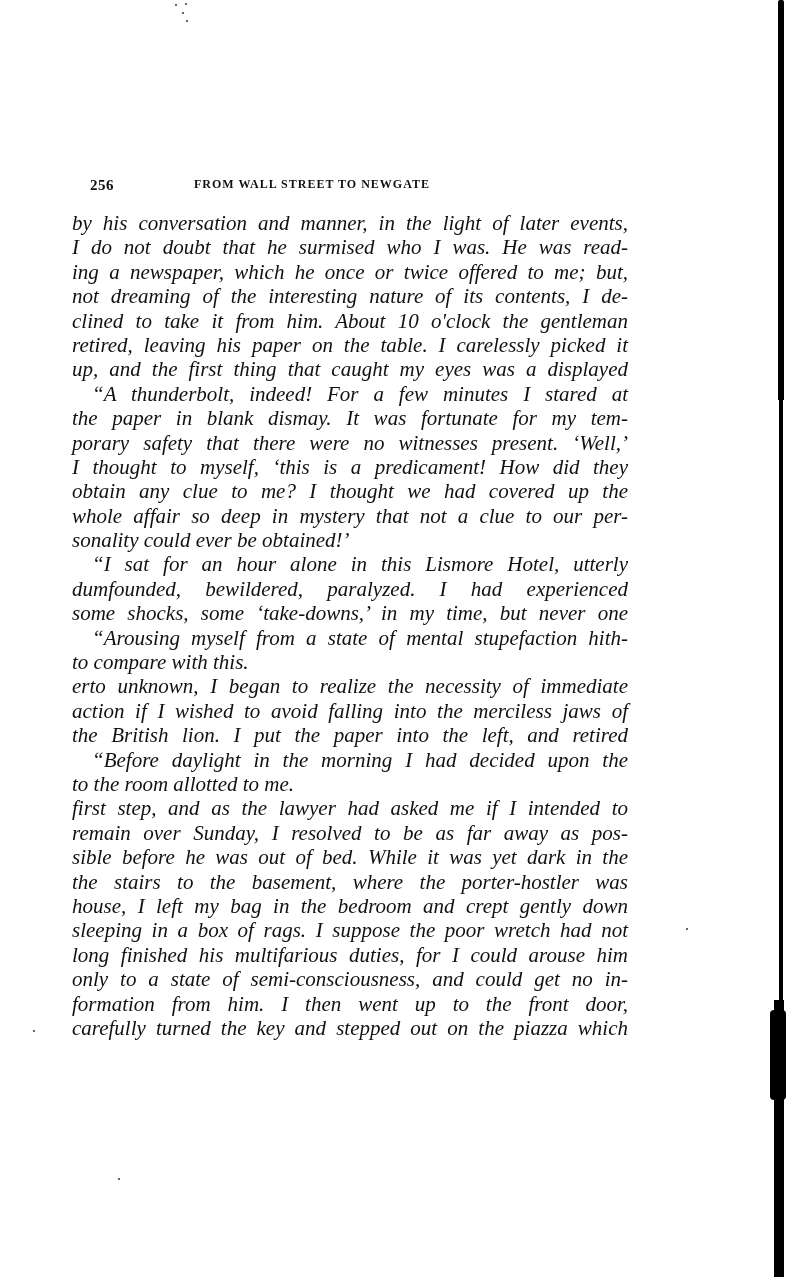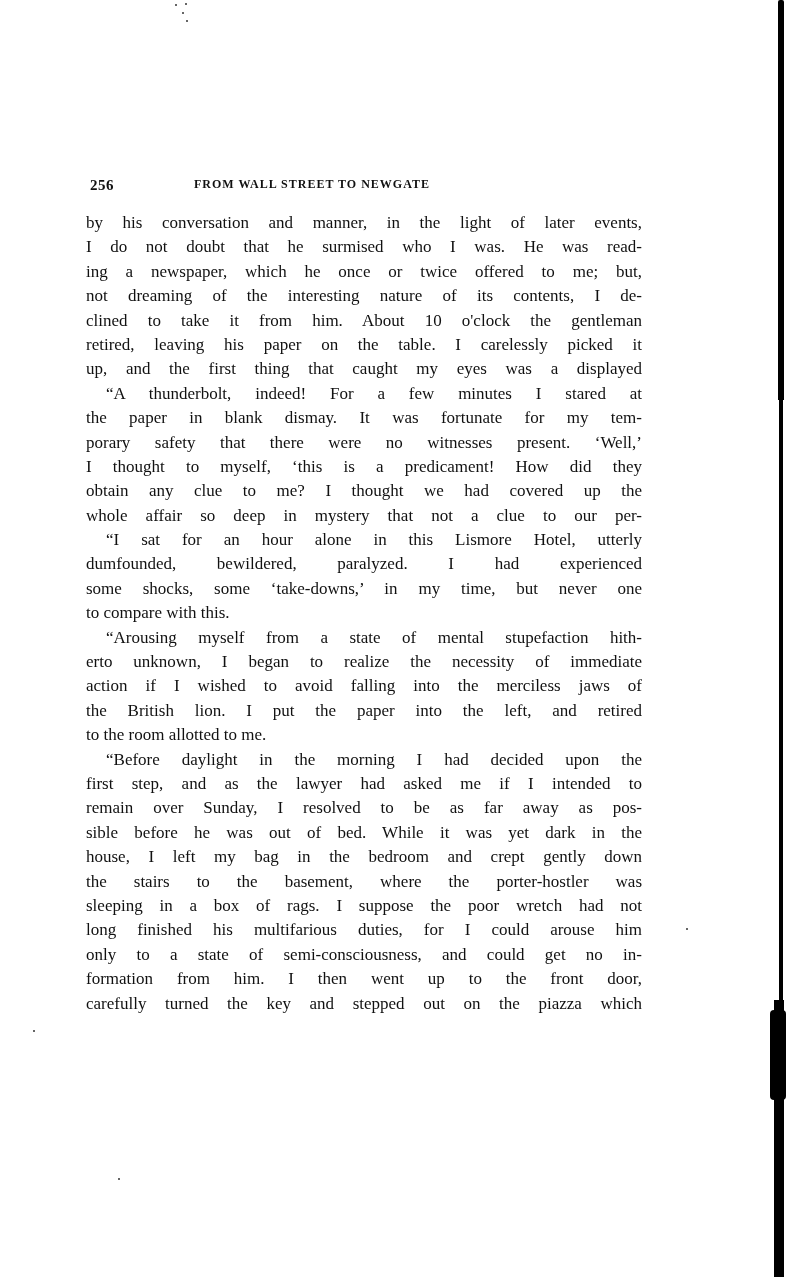--- a/index.html
+++ b/index.html
@@ -39,25 +39,26 @@
       position: absolute;
       left: 104px;
       top: 0;
       font-variant: small-caps;
       text-transform: uppercase;
       letter-spacing: 1px;
       font-size: 12px;
     }
     .body-text {
       position: absolute;
-      left: 86px;
+      left: 72px;
       top: 211px;
       width: 556px;
-      font-size: 17px;
+      font-size: 21px;
       line-height: 24.4px;
+      font-style: italic;
     }
     .line {
       display: block;
       white-space: nowrap;
       text-align: justify;
       text-align-last: justify;
       height: 24.4px;
       overflow: visible;
     }
     .line.last {
@@ -124,35 +125,36 @@
       <span class="line">not dreaming of the interesting nature of its contents, I de-</span>
       <span class="line">clined to take it from him.  About 10 o'clock the gentleman</span>
       <span class="line">retired, leaving his paper on the table.  I carelessly picked it</span>
       <span class="line">up, and the first thing that caught my eyes was a displayed</span>
       <span class="line indent">“A thunderbolt, indeed!  For a few minutes I stared at</span>
       <span class="line">the paper in blank dismay.  It was fortunate for my tem-</span>
       <span class="line">porary safety that there were no witnesses present.  ‘Well,’</span>
       <span class="line">I thought to myself, ‘this is a predicament!  How did they</span>
       <span class="line">obtain any clue to me?  I thought we had covered up the</span>
       <span class="line">whole affair so deep in mystery that not a clue to our per-</span>
+      <span class="line last">sonality could ever be obtained!’</span>
       <span class="line indent">“I sat for an hour alone in this Lismore Hotel, utterly</span>
       <span class="line">dumfounded,  bewildered,  paralyzed.   I had experienced</span>
       <span class="line">some shocks, some ‘take-downs,’ in my time, but never one</span>
+      <span class="line indent">“Arousing myself from a state of mental stupefaction hith-</span>
       <span class="line last">to compare with this.</span>
-      <span class="line indent">“Arousing myself from a state of mental stupefaction hith-</span>
       <span class="line">erto unknown, I began to realize the necessity of immediate</span>
       <span class="line">action if I wished to avoid falling into the merciless jaws of</span>
       <span class="line">the British lion.  I put the paper into the left, and retired</span>
+      <span class="line indent">“Before daylight in the morning I had decided upon the</span>
       <span class="line last">to the room allotted to me.</span>
-      <span class="line indent">“Before daylight in the morning I had decided upon the</span>
       <span class="line">first step, and as the lawyer had asked me if I intended to</span>
       <span class="line">remain over Sunday, I resolved to be as far away as pos-</span>
       <span class="line">sible before he was out of bed.  While it was yet dark in the</span>
+      <span class="line">the stairs to the basement, where the porter-hostler was</span>
       <span class="line">house, I left my bag in the bedroom and crept gently down</span>
-      <span class="line">the stairs to the basement, where the porter-hostler was</span>
       <span class="line">sleeping in a box of rags.  I suppose the poor wretch had not</span>
       <span class="line">long finished his multifarious duties, for I could arouse him</span>
       <span class="line">only to a state of semi-consciousness, and could get no in-</span>
       <span class="line">formation from him.  I then went up to the front door,</span>
       <span class="line">carefully turned the key and stepped out on the piazza which</span>
     </div>
 
   <div class="scan-edge-top"></div>
   <div class="scan-edge-mid"></div>
   <div class="scan-edge-bottom"></div>

